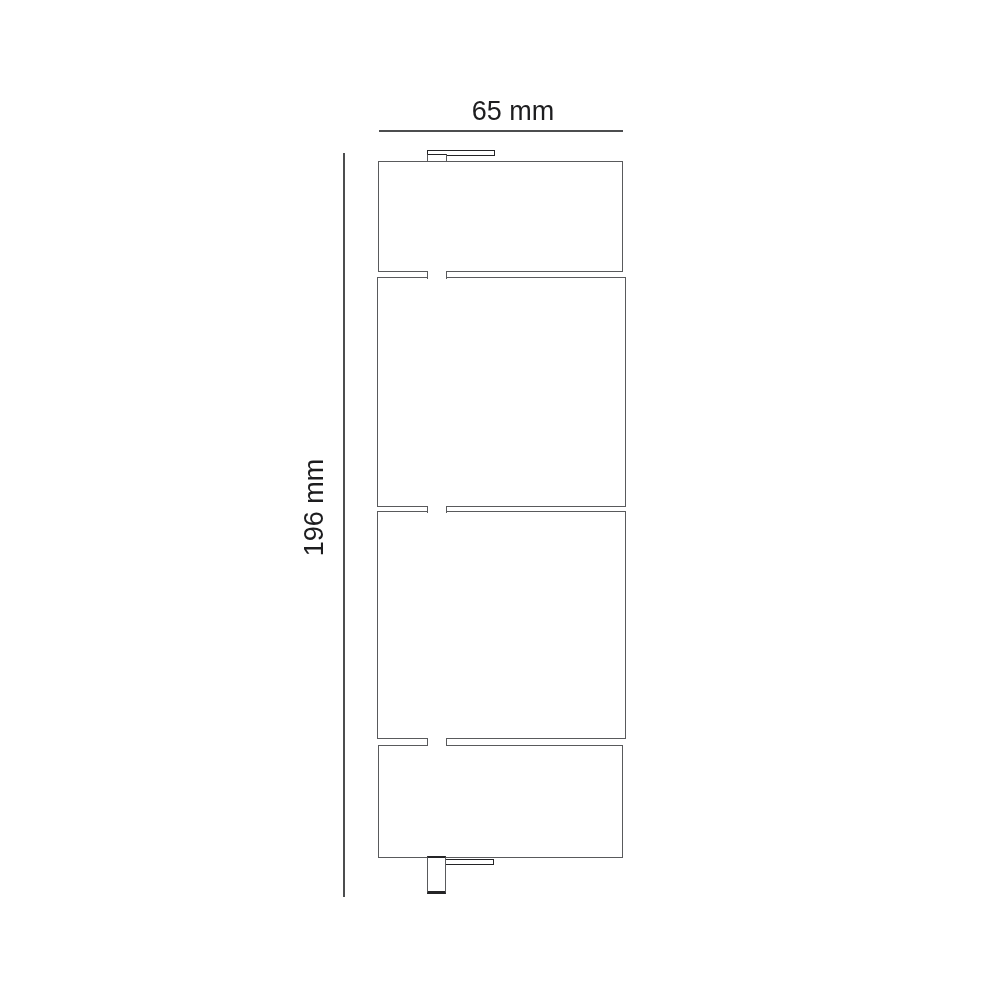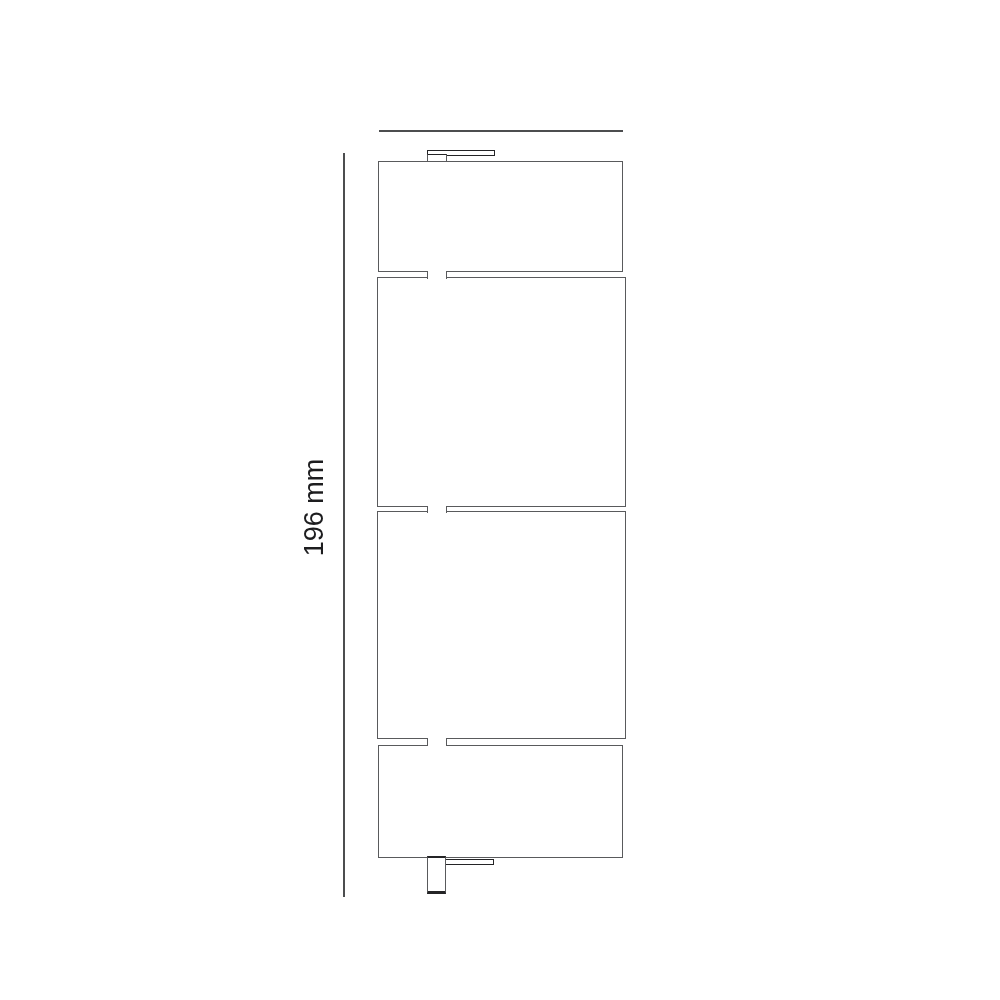--- a/index.html
+++ b/index.html
@@ -108,20 +108,21 @@
     background: #ffffff;
     border: 1.4px solid var(--color-line-dark, #242426);
     box-sizing: border-box;
   }
 </style>
 </head>
 <body>
 
 <div class="canvas">
 
+  <div class="dim-label width-label">65 mm</div>
   <div class="dim-line horizontal"></div>
 
   <div class="dim-label height-label">196 mm</div>
   <div class="dim-line vertical"></div>
 
   <div class="top-bracket-bar"></div>
   <div class="top-bracket-lug"></div>
 
   <div class="panel panel-1"></div>
   <div class="panel panel-2"></div>

